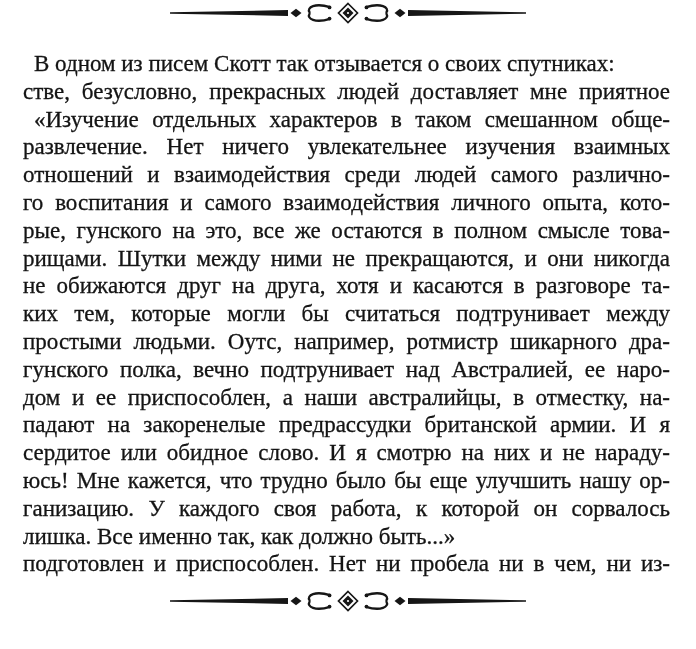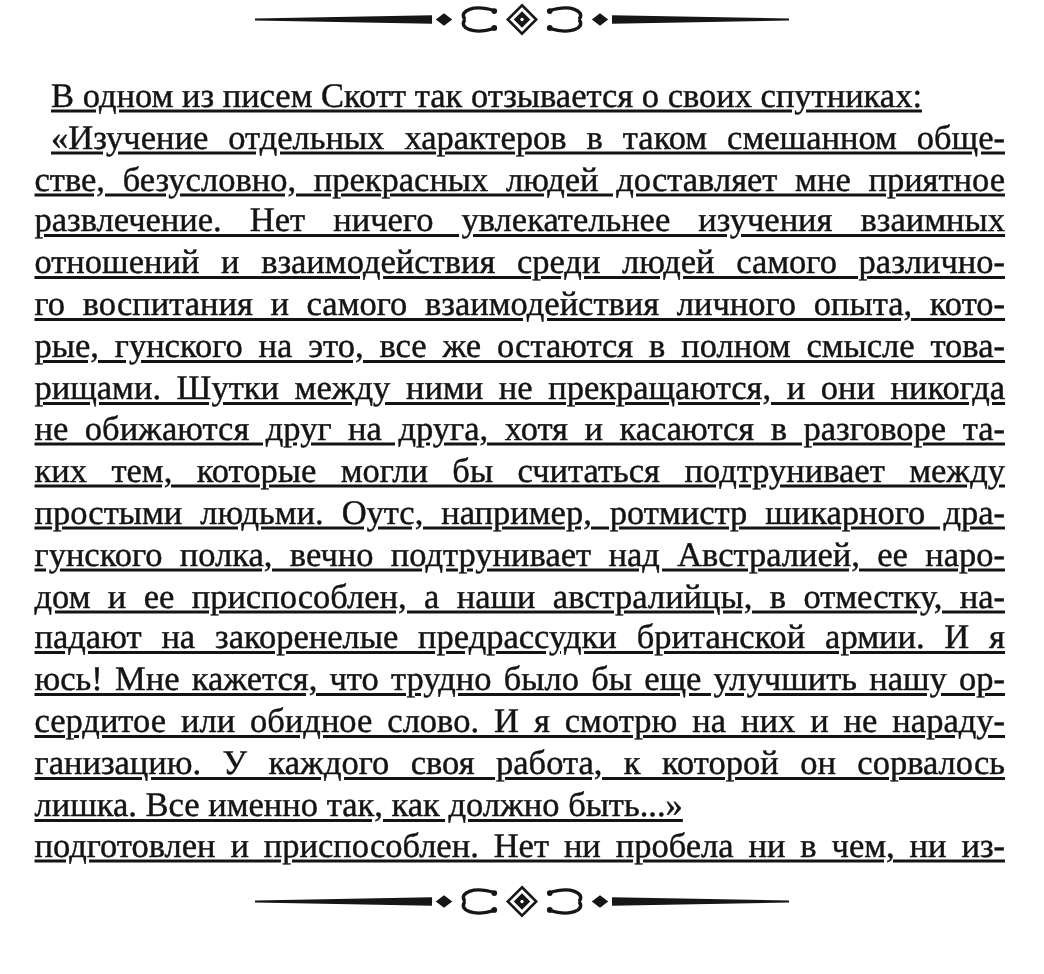--- a/index.html
+++ b/index.html
@@ -24,21 +24,21 @@
     height: 22px;
   }
   .ornament.top { margin-top: 2px; }
   .ornament.bottom { margin-top: 12px; }
   .text-block {
     margin: 26px 26px 0 23px; 
     font-size: 23px;
     line-height: 27.8px;
     -webkit-text-stroke: 0.3px currentColor;
   }
-  .para { margin: 0; padding: 0; text-decoration: underline; }
+  .para { margin: 0; padding: 0; }
   .line {
     text-align: justify;
     text-align-last: justify;
   }
   .line.last-line { text-align-last: left; }
   .line.indent { text-indent: 11px; }
 </style>
 </head>
 <body>
 
@@ -68,35 +68,35 @@
     </svg>
   </div>
 
   <div class="text-block">
 
     <div class="para">
       <div class="line indent last-line">В одном из писем Скотт так отзывается о своих спутниках:</div>
     </div>
 
     <div class="para">
+      <div class="line">стве, безусловно, прекрасных людей доставляет мне приятное</div>
       <div class="line indent">«Изучение отдельных характеров в таком смешанном обще-</div>
-      <div class="line">стве, безусловно, прекрасных людей доставляет мне приятное</div>
       <div class="line">развлечение. Нет ничего увлекательнее изучения взаимных</div>
       <div class="line">отношений и взаимодействия среди людей самого различно-</div>
       <div class="line">го воспитания и самого взаимодействия личного опыта, кото-</div>
       <div class="line">рые, гунского на это, все же остаются в полном смысле това-</div>
       <div class="line">рищами. Шутки между ними не прекращаются, и они никогда</div>
       <div class="line">не обижаются друг на друга, хотя и касаются в разговоре та-</div>
       <div class="line">ких тем, которые могли бы считаться подтрунивает между</div>
       <div class="line">простыми людьми. Оутс, например, ротмистр шикарного дра-</div>
       <div class="line">гунского полка, вечно подтрунивает над Австралией, ее наро-</div>
       <div class="line">дом и ее приспособлен, а наши австралийцы, в отместку, на-</div>
       <div class="line">падают на закоренелые предрассудки британской армии. И я</div>
+      <div class="line">сердитое или обидное слово. И я смотрю на них и не нараду-</div>
       <div class="line">юсь! Мне кажется, что трудно было бы еще улучшить нашу ор-</div>
-      <div class="line">сердитое или обидное слово. И я смотрю на них и не нараду-</div>
       <div class="line">ганизацию. У каждого своя работа, к которой он сорвалось</div>
       <div class="line last-line">лишка. Все именно так, как должно быть...»</div>
       <div class="line">подготовлен и приспособлен. Нет ни пробела ни в чем, ни из-</div>
     </div>
 
   </div>
 
   <div class="ornament bottom">
     <svg width="356" height="22" viewBox="0 0 356 22">
       <defs>

